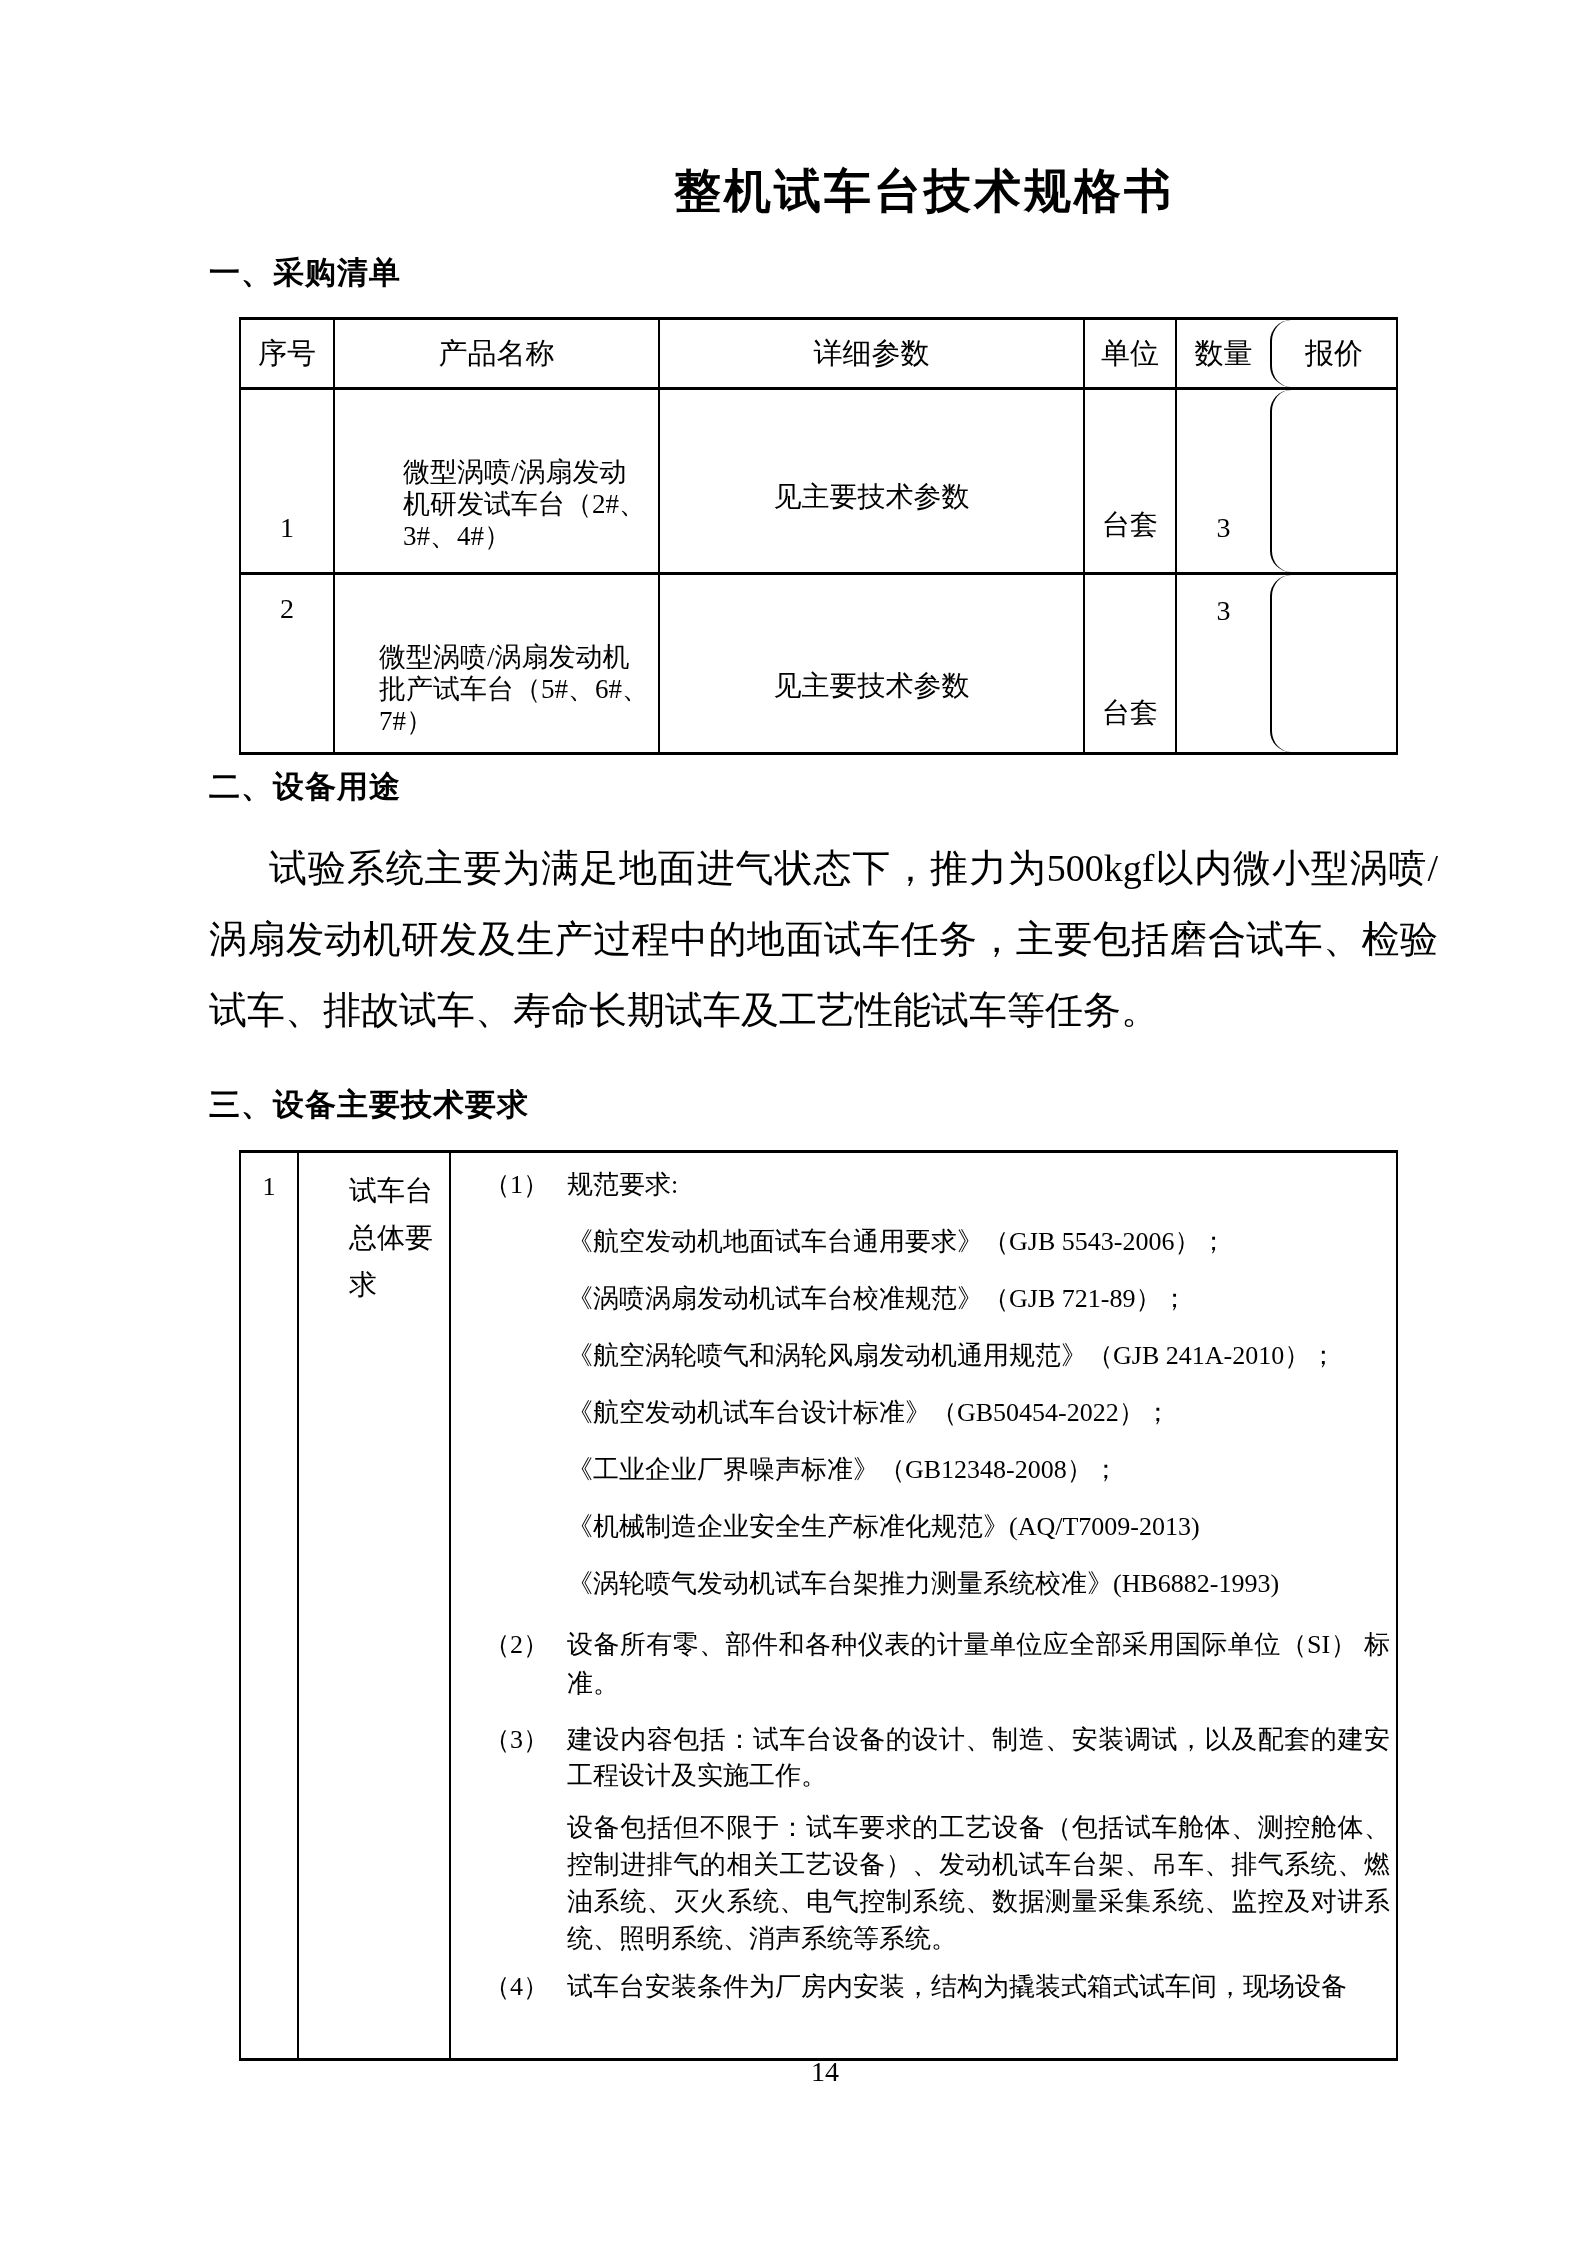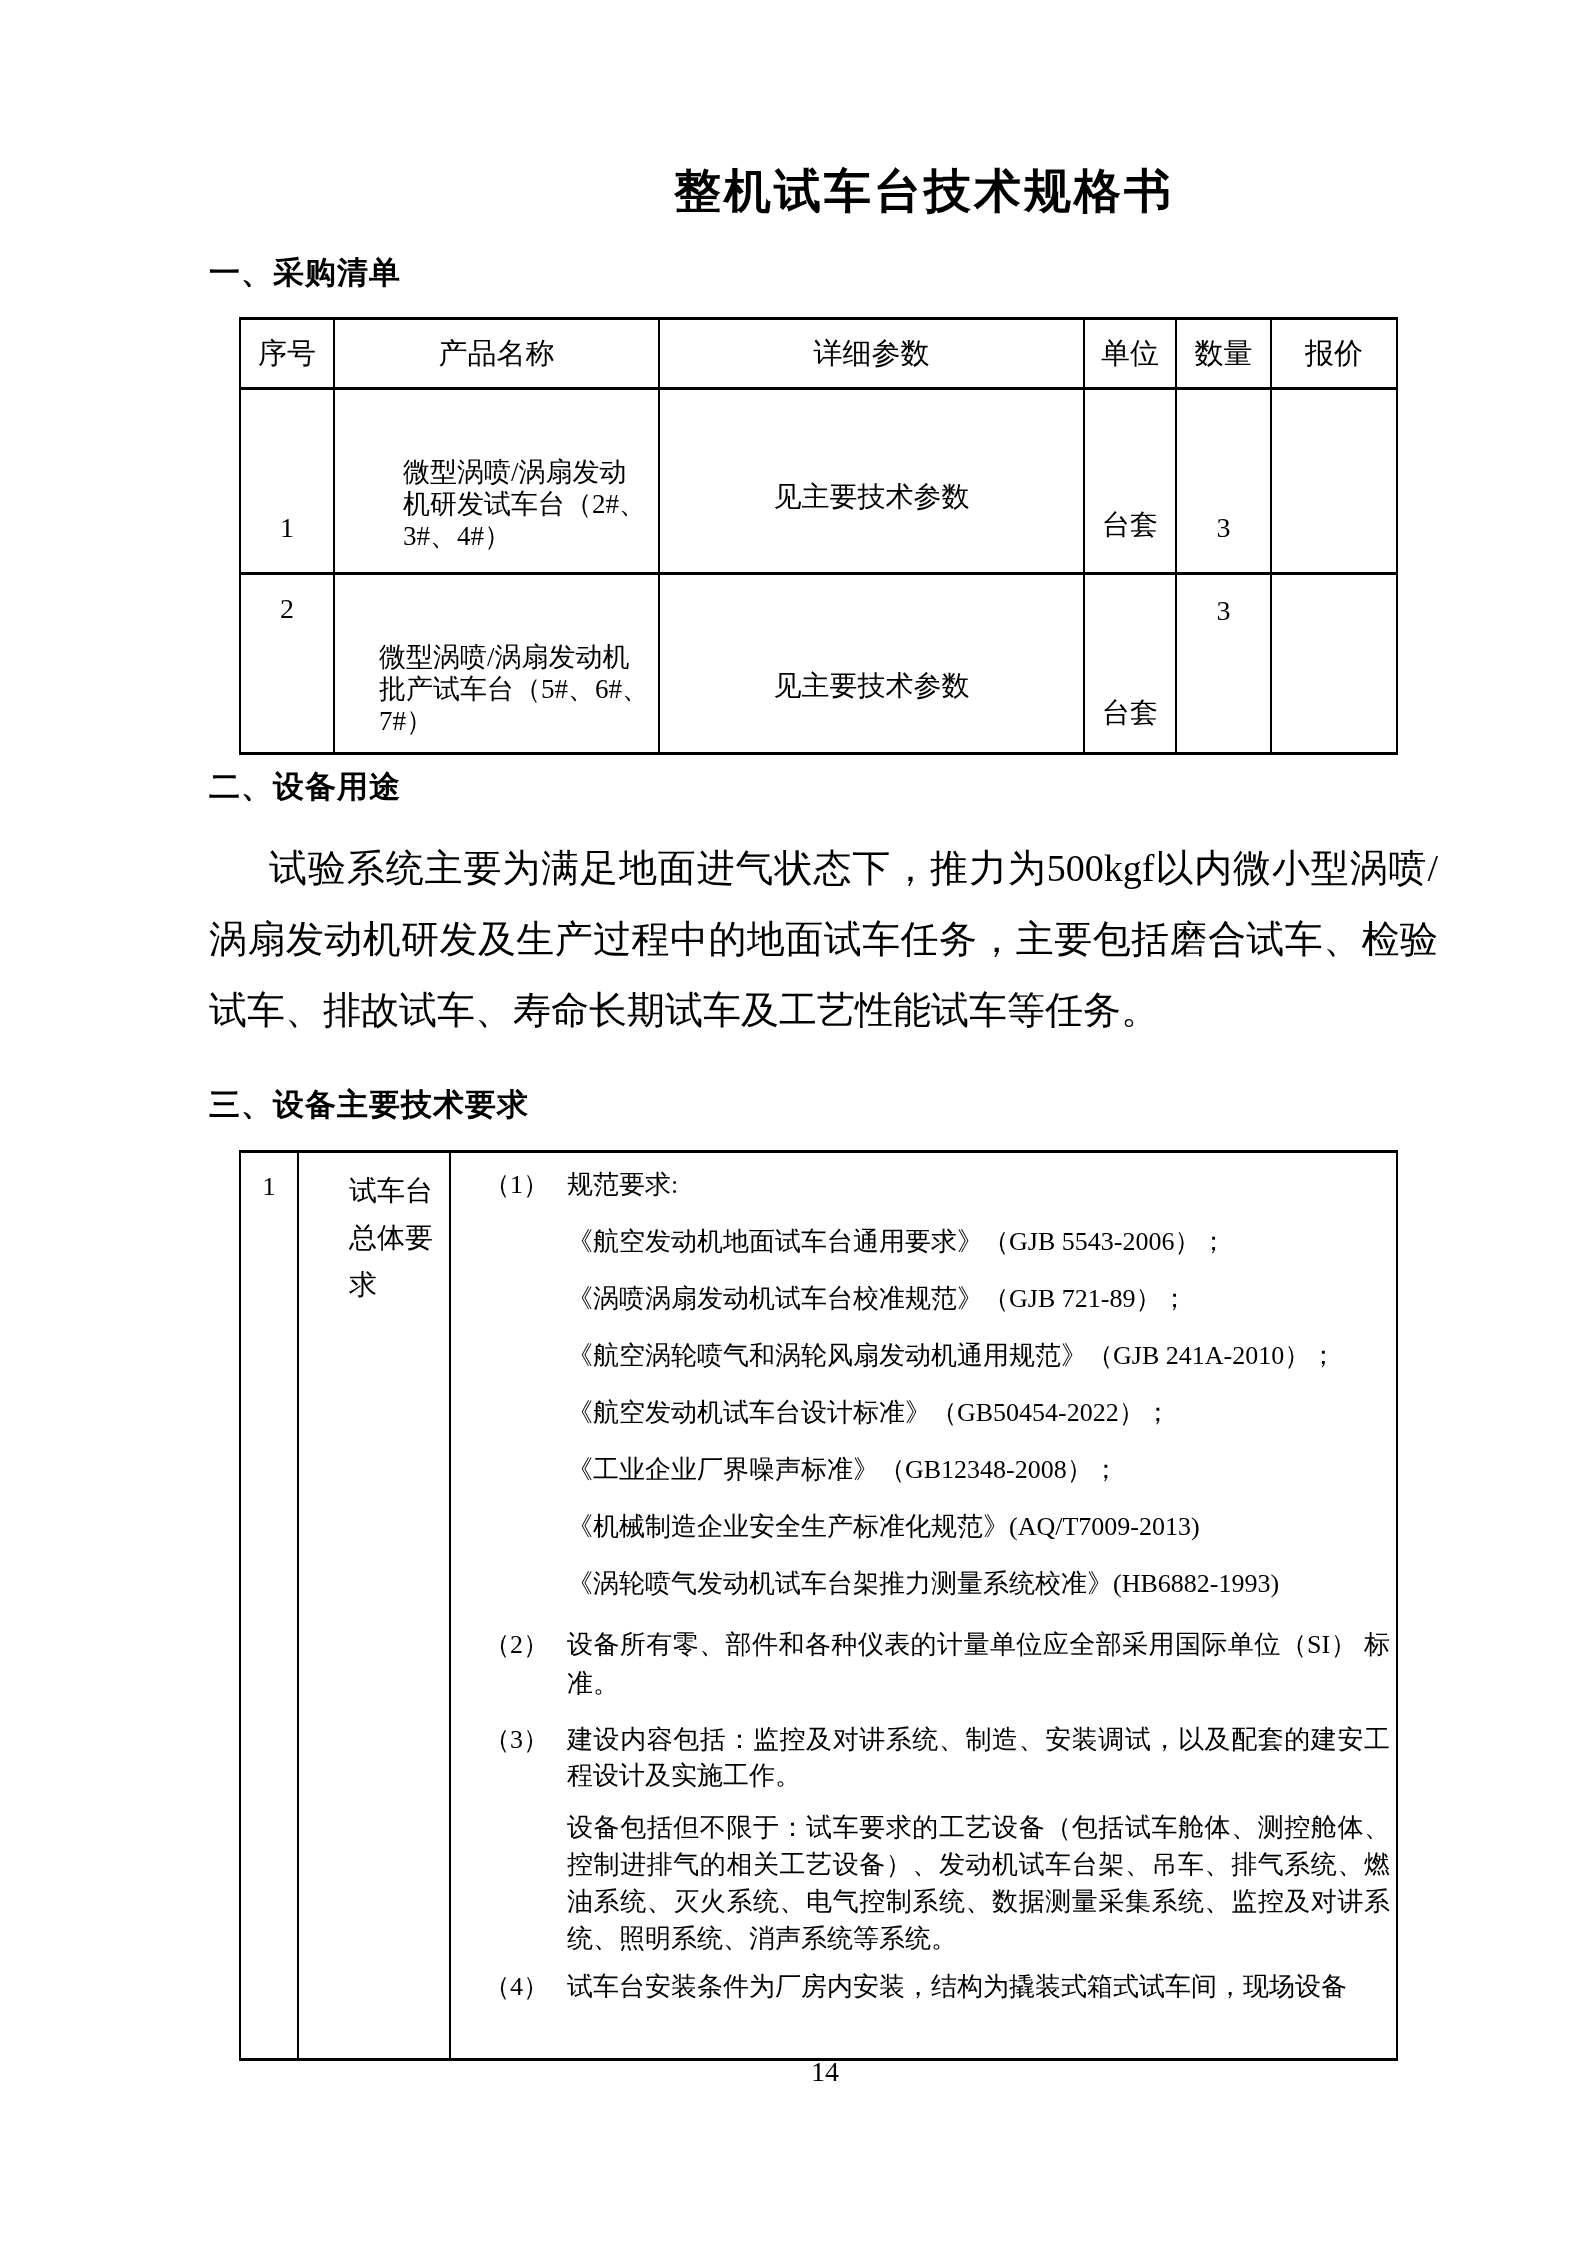--- a/index.html
+++ b/index.html
@@ -39,21 +39,21 @@
   .t1-row.hdr  { height:67px; border-bottom:3px solid #000; }
   .t1-row.r1   { height:182px; border-bottom:3px solid #000; }
   .t1-row.r2   { height:177px; }
   .t1-cell {
     box-sizing:border-box; border-left:2px solid #000;
     display:flex; flex-direction:column; align-items:center;
     overflow:hidden;
   }
   .t1-cell:first-child { border-left:none; }
   .w-no{width:92px;} .w-name{width:325px;} .w-par{width:425px;}
-  .w-unit{width:92px;} .w-qty{width:95px;} .w-price{width:126px;}
+  .w-unit{width:92px;} .w-qty{width:95px;} .w-price{width:126px;border-radius:21px;}
   .hdr .t1-cell { justify-content:center; font-size:29px; }
   
   .r1 .c-no   { justify-content:flex-end; padding-bottom:28px; }
   .r1 .c-name { align-items:flex-start; justify-content:flex-start;
                 padding:66px 6px 0 68px; font-size:27px; line-height:32px; }
   .r1 .c-par  { justify-content:center; padding-top:32px; }
   .r1 .c-unit { justify-content:flex-end; padding-bottom:28px; }
   .r1 .c-qty  { justify-content:flex-end; padding-bottom:28px; }
   
   .r2 .c-no   { justify-content:flex-start; padding-top:18px; }
@@ -163,21 +163,21 @@
         <div class="t2-std">《涡轮喷气发动机试车台架推力测量系统校准》(HB6882-1993)</div>
       </div>
 
       <div class="t2-item i2">
         <span class="t2-num">（2）</span>
         <div class="t2-text">设备所有零、部件和各种仪表的计量单位应全部采用国际单位（SI） 标准。</div>
       </div>
 
       <div class="t2-item i3">
         <span class="t2-num">（3）</span>
-        <div class="t2-text">建设内容包括：监控及对讲系统、制造、安装调试，以及配套的建安工程设计及实施工作。</div>
+        <div class="t2-text">建设内容包括：试车台设备的设计、制造、安装调试，以及配套的建安工程设计及实施工作。</div>
       </div>
 
       <div class="t2-sub">设备包括但不限于：试车要求的工艺设备（包括试车舱体、测控舱体、控制进排气的相关工艺设备）、发动机试车台架、吊车、排气系统、燃油系统、灭火系统、电气控制系统、数据测量采集系统、监控及对讲系统、照明系统、消声系统等系统。</div>
 
       <div class="t2-item i4">
         <span class="t2-num">（4）</span>
         <div class="t2-text">试车台安装条件为厂房内安装，结构为撬装式箱式试车间，现场设备</div>
       </div>
 
     </div>

